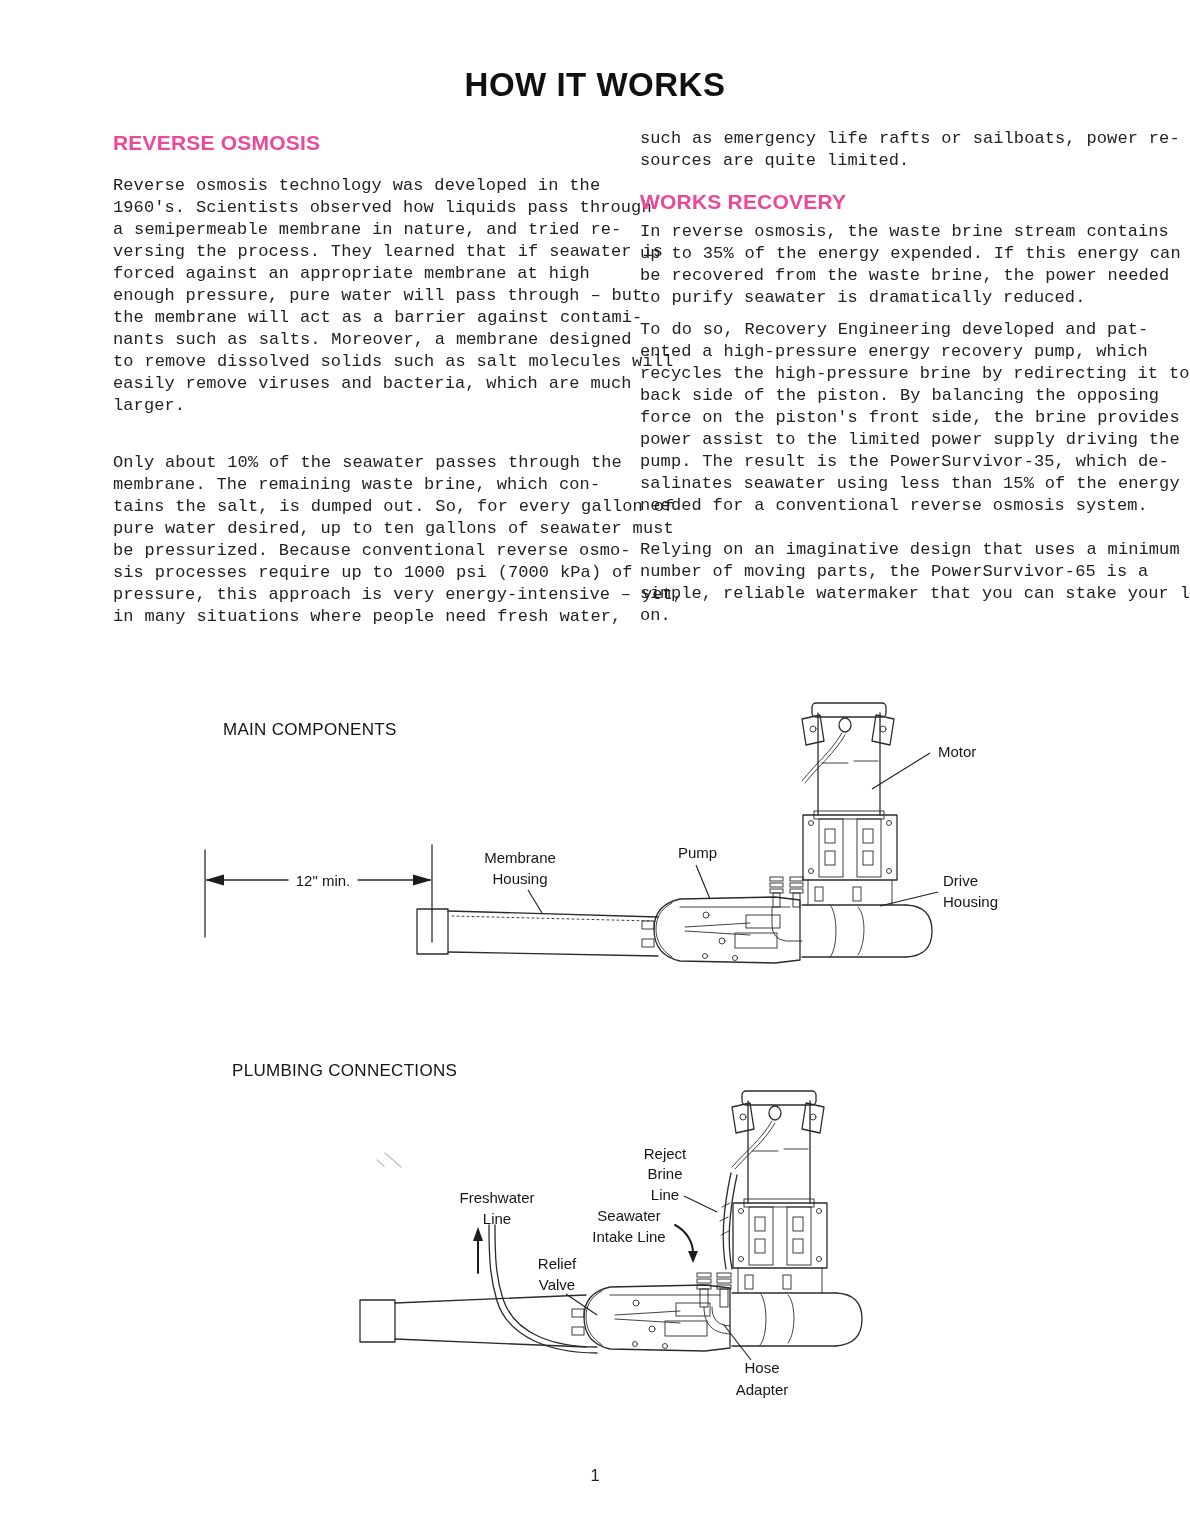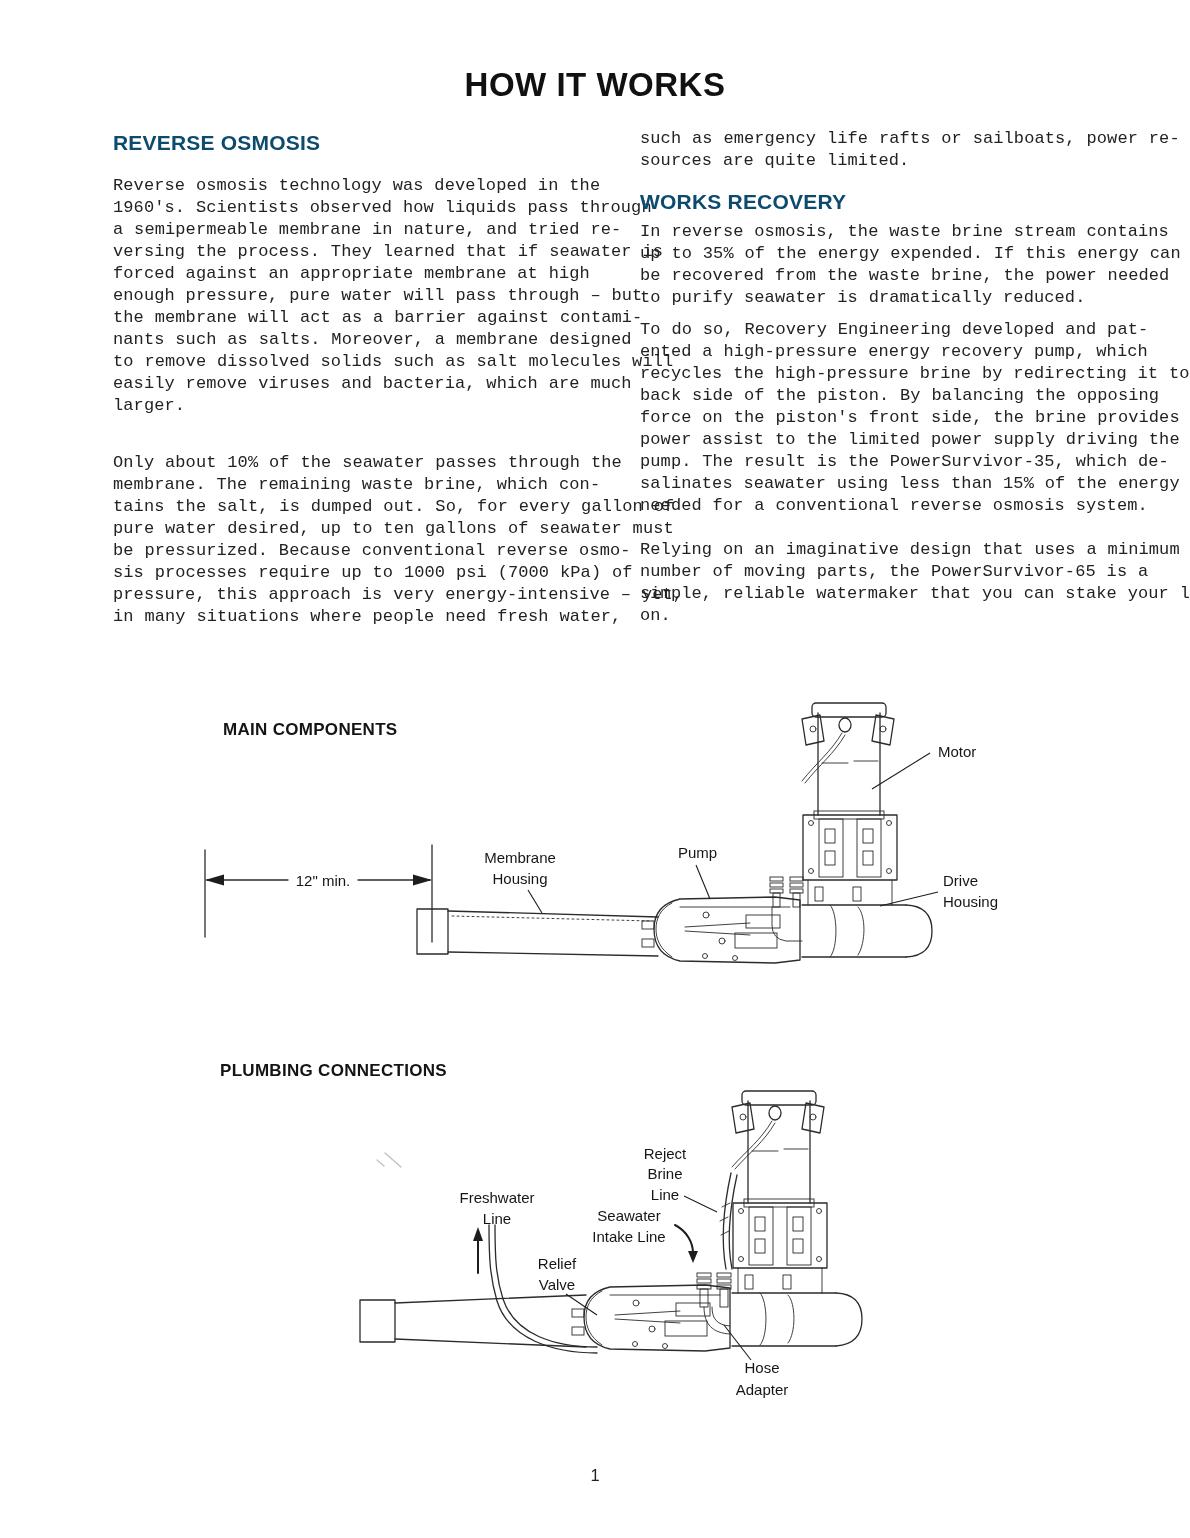--- a/index.html
+++ b/index.html
@@ -1,23 +1,23 @@
 <!DOCTYPE html>
 <html><head>
 <meta charset="utf-8">
 <style>
   html,body{margin:0;padding:0;background:#e9e9e9;}
   .page{position:relative;width:1190px;height:1538px;background:#ffffff;margin:0 auto;
         font-family:"Liberation Sans",sans-serif;color:#1d1d1d;overflow:hidden;}
   .title{position:absolute;left:0;right:0;top:66px;margin:0;text-align:center;
          font-size:33px;font-weight:bold;letter-spacing:.5px;color:#111;}
-  .heading{position:absolute;margin:0;font-size:21px;font-weight:bold;letter-spacing:.2px;color:#0c4a6e;}
+  .heading{position:absolute;margin:0;font-size:21px;font-weight:bold;letter-spacing:.2px;color:#ec4899;}
   .body{position:absolute;margin:0;font-size:17px;line-height:22px;white-space:pre;
         letter-spacing:.1px;word-spacing:.5px;color:#222;font-family:Liberation Mono, monospace;}
-  .diagram-heading{position:absolute;font-size:17px;font-weight:bold;letter-spacing:.3px;color:#141414;}
+  .diagram-heading{position:absolute;font-size:17px;font-weight:normal;letter-spacing:.3px;color:#141414;}
   .page-number{position:absolute;left:0;right:0;top:1466px;text-align:center;font-size:16.5px;color:#222;}
   svg{position:absolute;overflow:visible;}
   .outline{fill:none;stroke:#2b2b2b;stroke-width:1.3;stroke-linecap:round;stroke-linejoin:round;}
   .thin{fill:none;stroke:#2b2b2b;stroke-width:.9;stroke-linecap:round;}
   .thick{fill:none;stroke:#1d1d1d;stroke-width:2;stroke-linecap:round;}
   .solid{fill:#1d1d1d;stroke:none;}
   .leader{fill:none;stroke:#1d1d1d;stroke-width:1.1;}
   .dlabel{font-family:"Liberation Sans",sans-serif;font-size:15px;fill:#161616;}
   .faint{fill:none;stroke:#c2c2c2;stroke-width:1.4;stroke-linecap:round;}
 </style>
@@ -169,21 +169,21 @@
 
     <line class="leader" x1="338" y1="195" x2="352" y2="218"></line>
     <text class="dlabel" x="330" y="168" text-anchor="middle">Membrane</text>
     <text class="dlabel" x="330" y="189" text-anchor="middle">Housing</text>
 
     <line class="leader" x1="748" y1="197" x2="690" y2="211"></line>
     <text class="dlabel" x="753" y="191">Drive</text>
     <text class="dlabel" x="753" y="212">Housing</text>
   </svg>
 
-  <div class="diagram-heading" style="left:220px;top:1061px;">PLUMBING CONNECTIONS</div>
+  <div class="diagram-heading" style="left:232px;top:1061px;">PLUMBING CONNECTIONS</div>
 
   <svg style="left:225px;top:1055px;" width="825" height="355" viewBox="0 0 825 355">
 
     <path class="faint" d="M160,98 L176,112"></path>
     <path class="faint" d="M152,105 L159,111"></path>
 
     <g>
       <rect class="outline" x="135" y="245" width="35" height="42"></rect>
       <line class="outline" x1="170" y1="248" x2="361" y2="240"></line>
       <line class="outline" x1="170" y1="284" x2="361" y2="292"></line>

